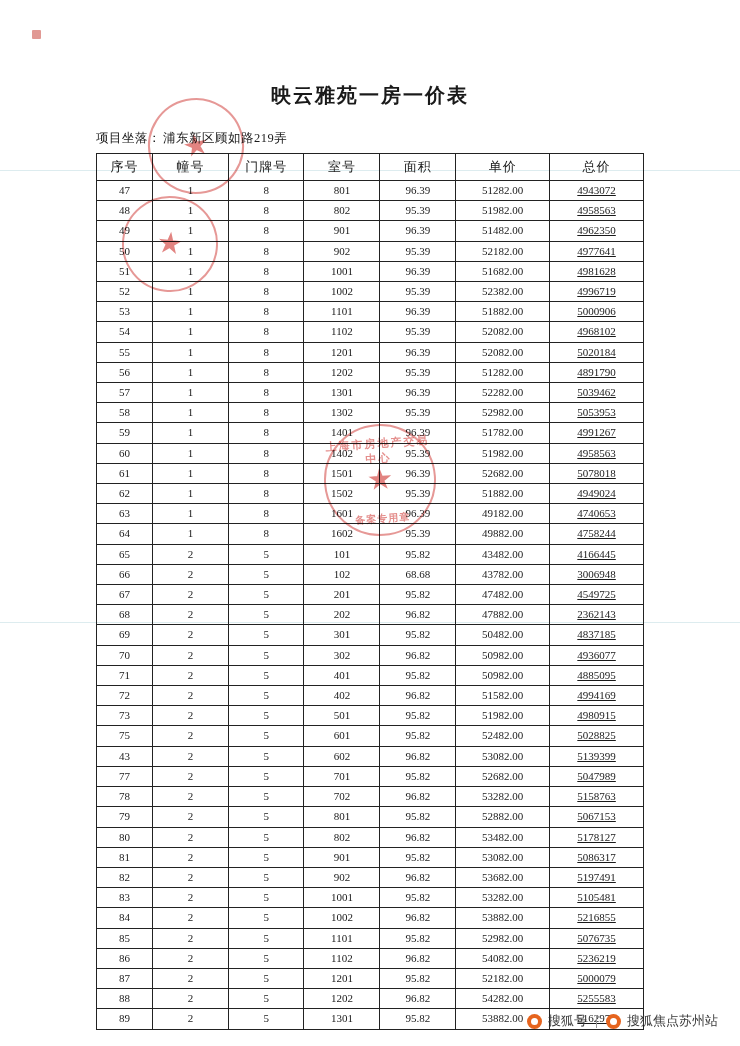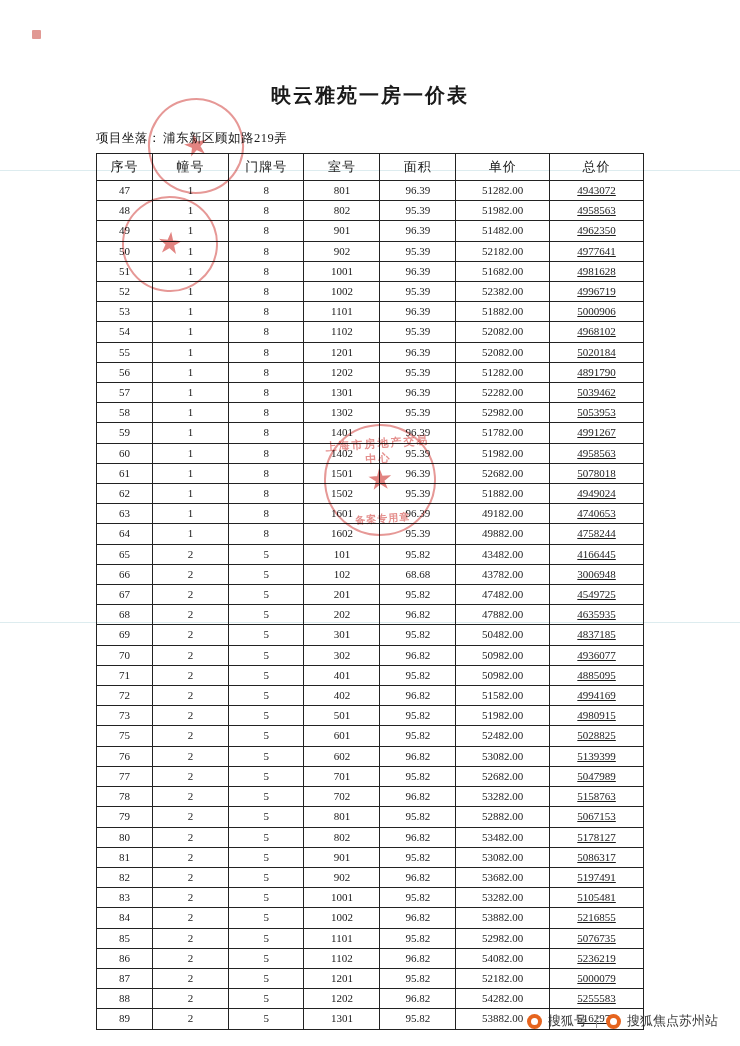--- a/index.html
+++ b/index.html
@@ -409,21 +409,21 @@
           <td class="c5 num">47482.00</td>
           <td class="c6 num">4549725</td>
         </tr>
         <tr>
           <td class="c0 num">68</td>
           <td class="c1 num">2</td>
           <td class="c2 num">5</td>
           <td class="c3 num">202</td>
           <td class="c4 num">96.82</td>
           <td class="c5 num">47882.00</td>
-          <td class="c6 num">4635935</td>
+          <td class="c6 num">2362143</td>
         </tr>
         <tr>
           <td class="c0 num">69</td>
           <td class="c1 num">2</td>
           <td class="c2 num">5</td>
           <td class="c3 num">301</td>
           <td class="c4 num">95.82</td>
           <td class="c5 num">50482.00</td>
           <td class="c6 num">4837185</td>
         </tr>
@@ -466,21 +466,21 @@
         <tr>
           <td class="c0 num">75</td>
           <td class="c1 num">2</td>
           <td class="c2 num">5</td>
           <td class="c3 num">601</td>
           <td class="c4 num">95.82</td>
           <td class="c5 num">52482.00</td>
           <td class="c6 num">5028825</td>
         </tr>
         <tr>
-          <td class="c0 num">76</td>
+          <td class="c0 num">43</td>
           <td class="c1 num">2</td>
           <td class="c2 num">5</td>
           <td class="c3 num">602</td>
           <td class="c4 num">96.82</td>
           <td class="c5 num">53082.00</td>
           <td class="c6 num">5139399</td>
         </tr>
         <tr>
           <td class="c0 num">77</td>
           <td class="c1 num">2</td>

